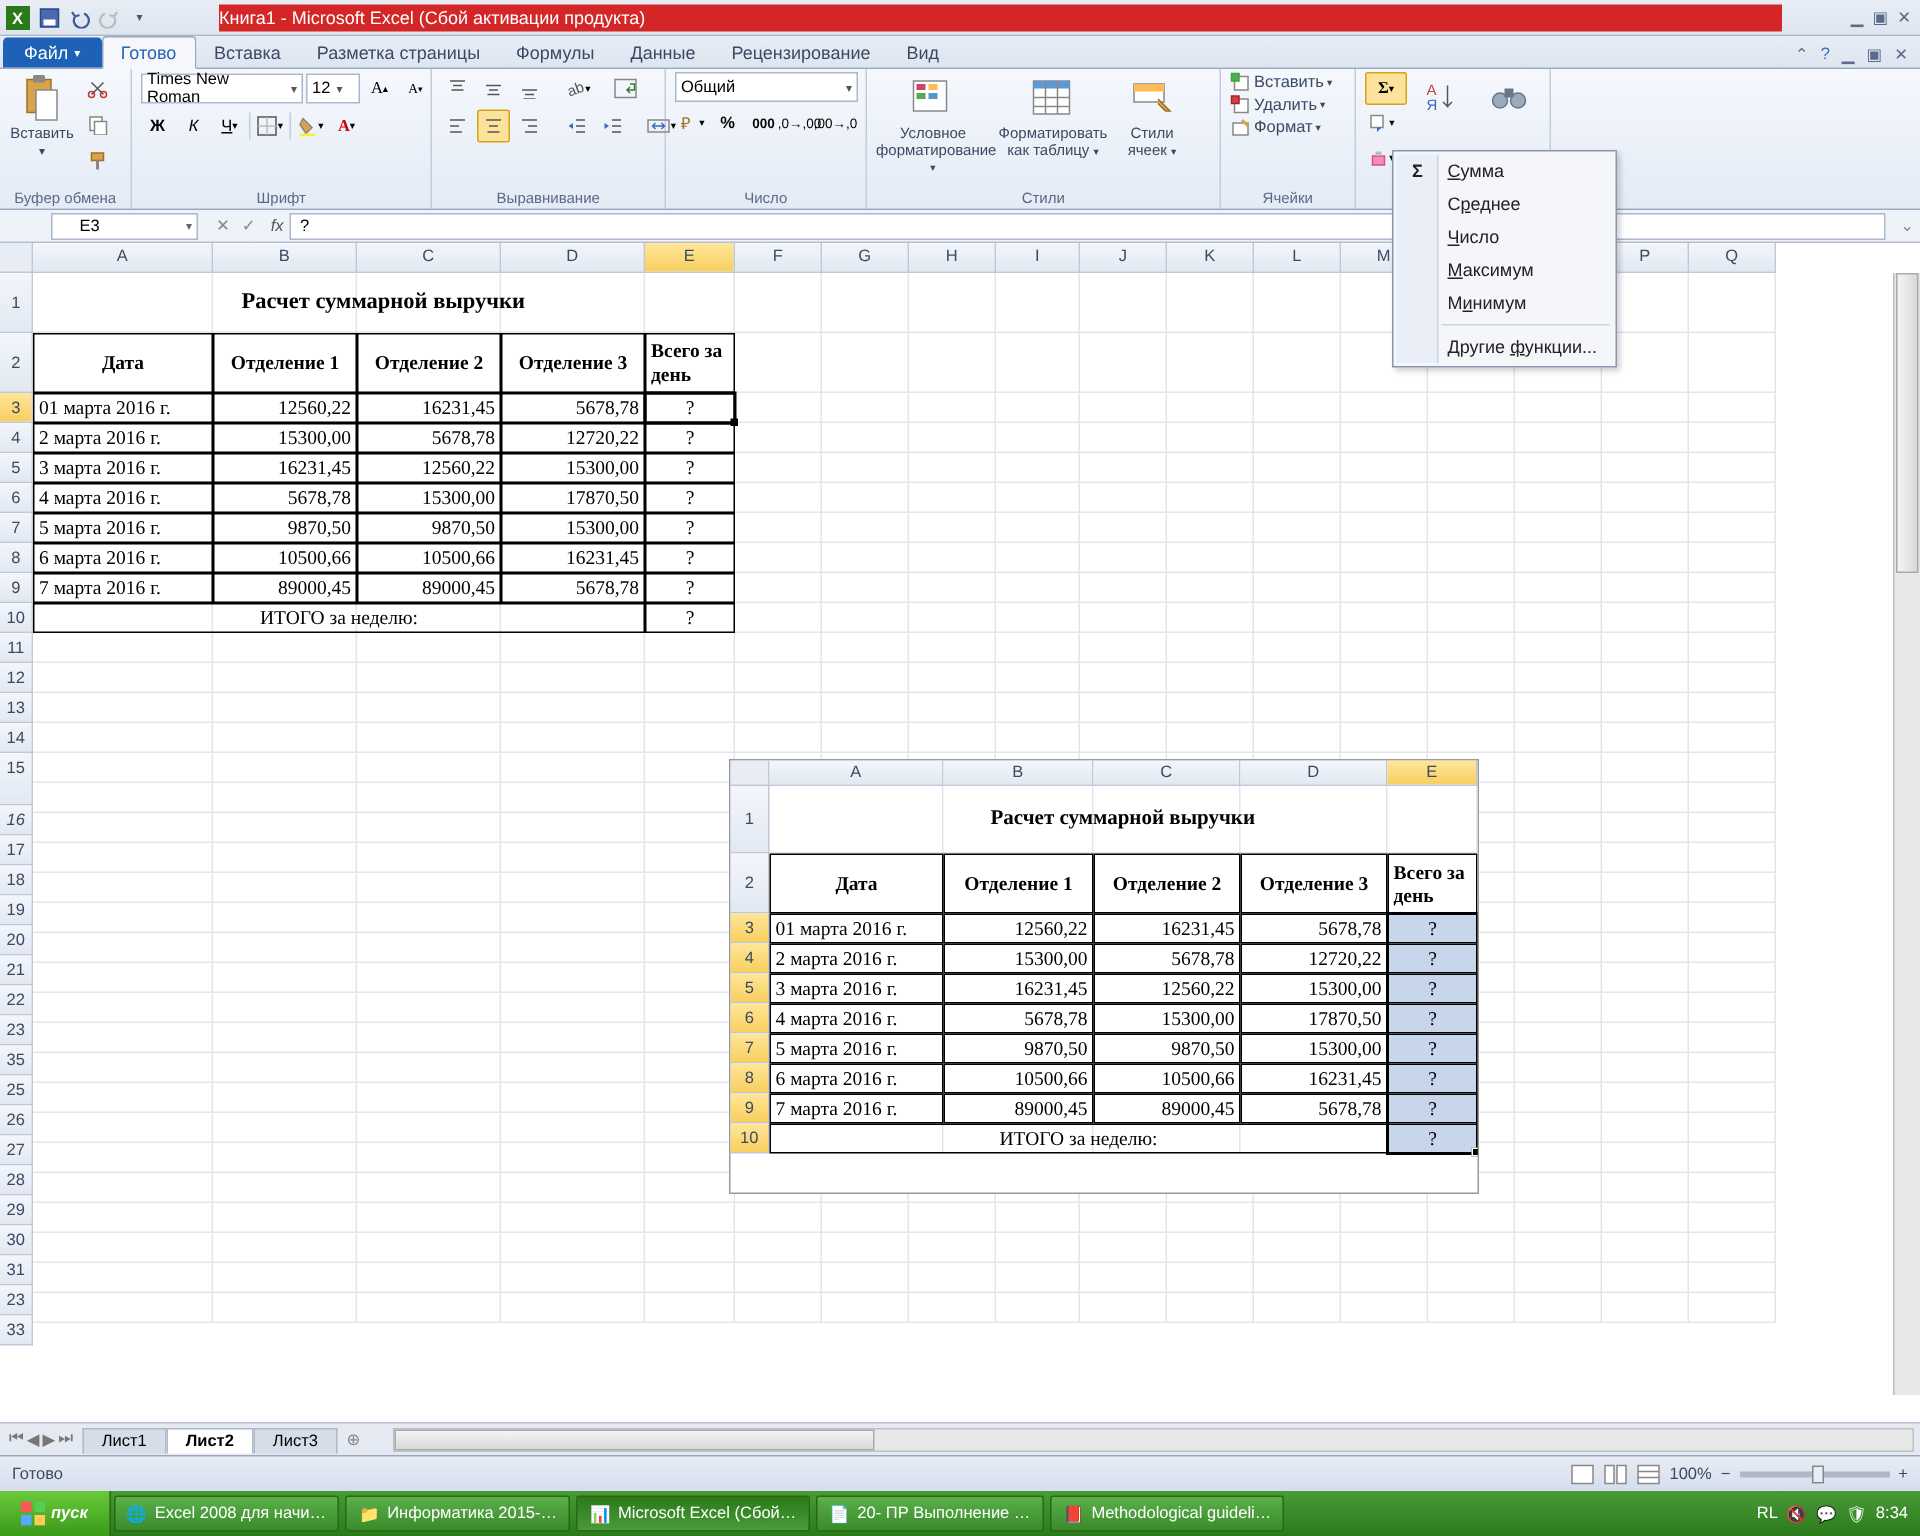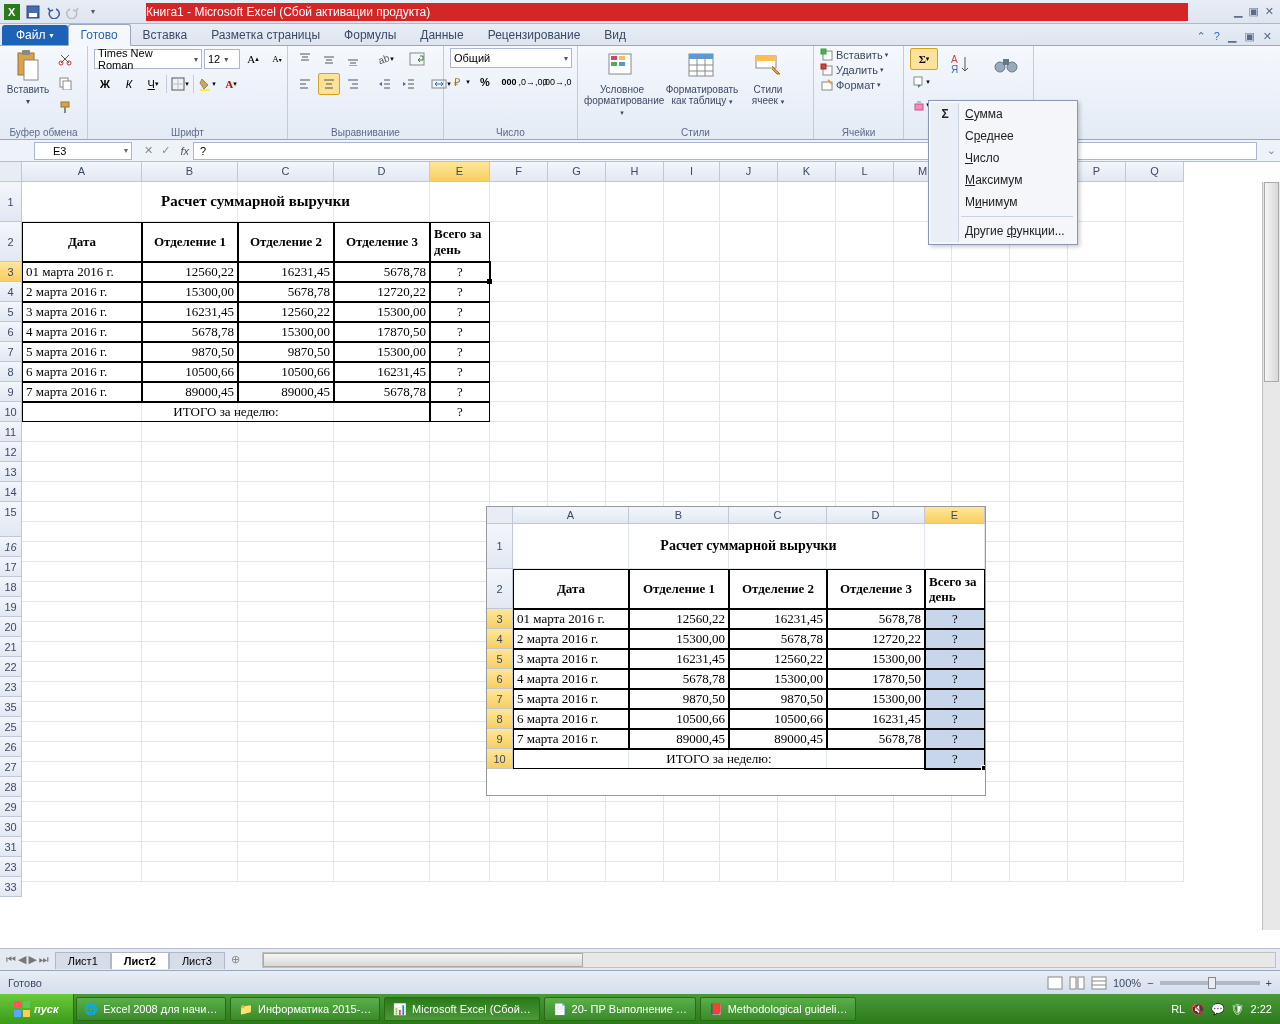--- a/index.html
+++ b/index.html
@@ -1393,15 +1393,15 @@
       <div class="tb-btn">
         <span>📕</span>
         <span>Methodological guideli…</span>
       </div>
     </div>
   <div class="tray">
     <span>RL</span>
     <span>🔇</span>
     <span>💬</span>
     <span>🛡</span>
-    <span>2:22</span>
+    <span>8:34</span>
   </div>
 </div>
 
 </body></html>

